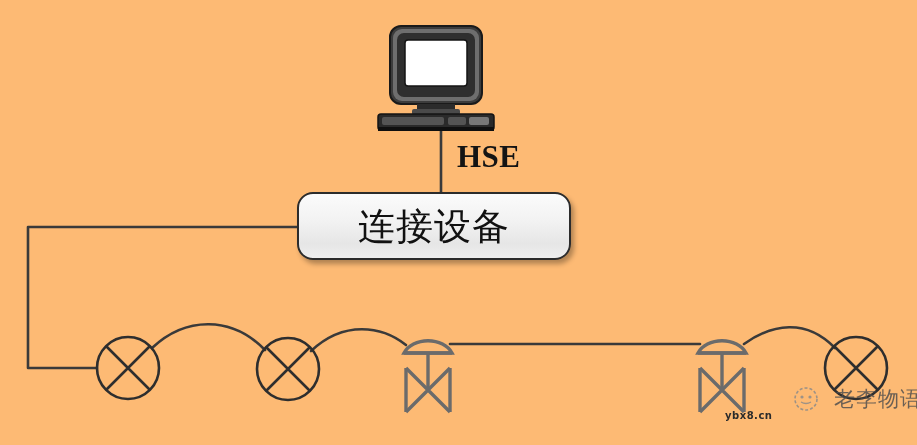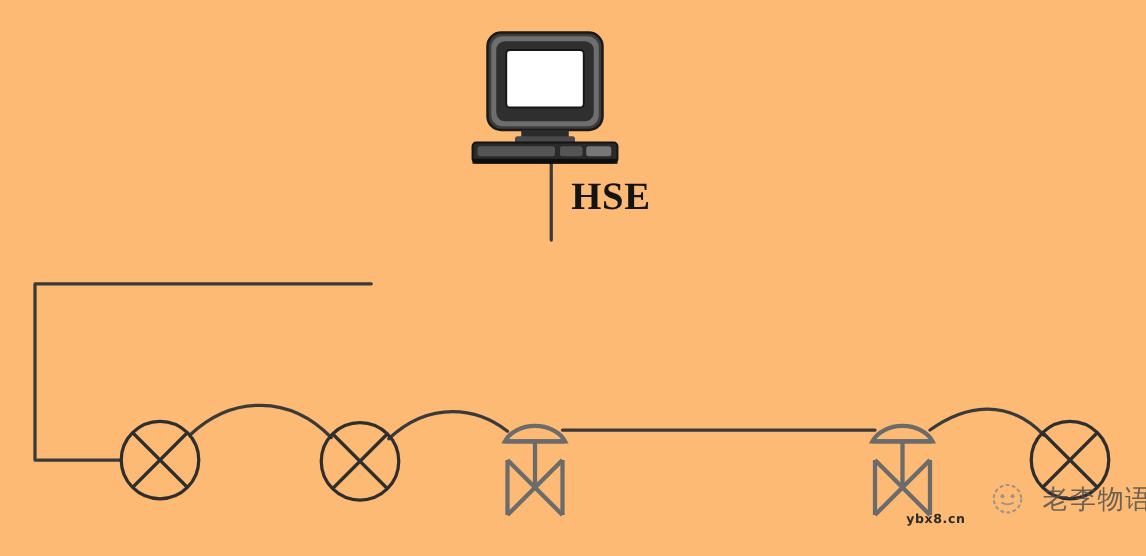--- a/index.html
+++ b/index.html
@@ -177,20 +177,23 @@
       <rect x="6" y="92" width="116" height="16" rx="3" ry="3" fill="#2a2a2a" stroke="#141414" stroke-width="1.5"></rect>
       <rect x="10" y="95" width="62" height="8" rx="2" fill="#545454"></rect>
       <rect x="76" y="95" width="18" height="8" rx="2" fill="#545454"></rect>
       <rect x="97" y="95" width="20" height="8" rx="2" fill="#777777"></rect>
       <rect x="6" y="105" width="116" height="4" fill="#0f0f0f"></rect>
     </svg>
   </div>
 
   <div id="hse-label">HSE</div>
 
+  <div id="link-box">
+    <span id="link-box-label">连接设备</span>
+  </div>
 
   <div id="wm-site">ybx8.cn</div>
 
   <div id="wm-brand">
     <svg class="wm-logo" viewBox="0 0 26 26">
       <circle cx="13" cy="13" r="11" fill="none" stroke="#8a8a8a" stroke-width="1.6" stroke-dasharray="3 2"></circle>
       <circle cx="9" cy="11" r="1.6" fill="#8a8a8a"></circle>
       <circle cx="17" cy="11" r="1.6" fill="#8a8a8a"></circle>
       <path d="M 8 16 Q 13 19 18 16" fill="none" stroke="#8a8a8a" stroke-width="1.4"></path>
     </svg>

